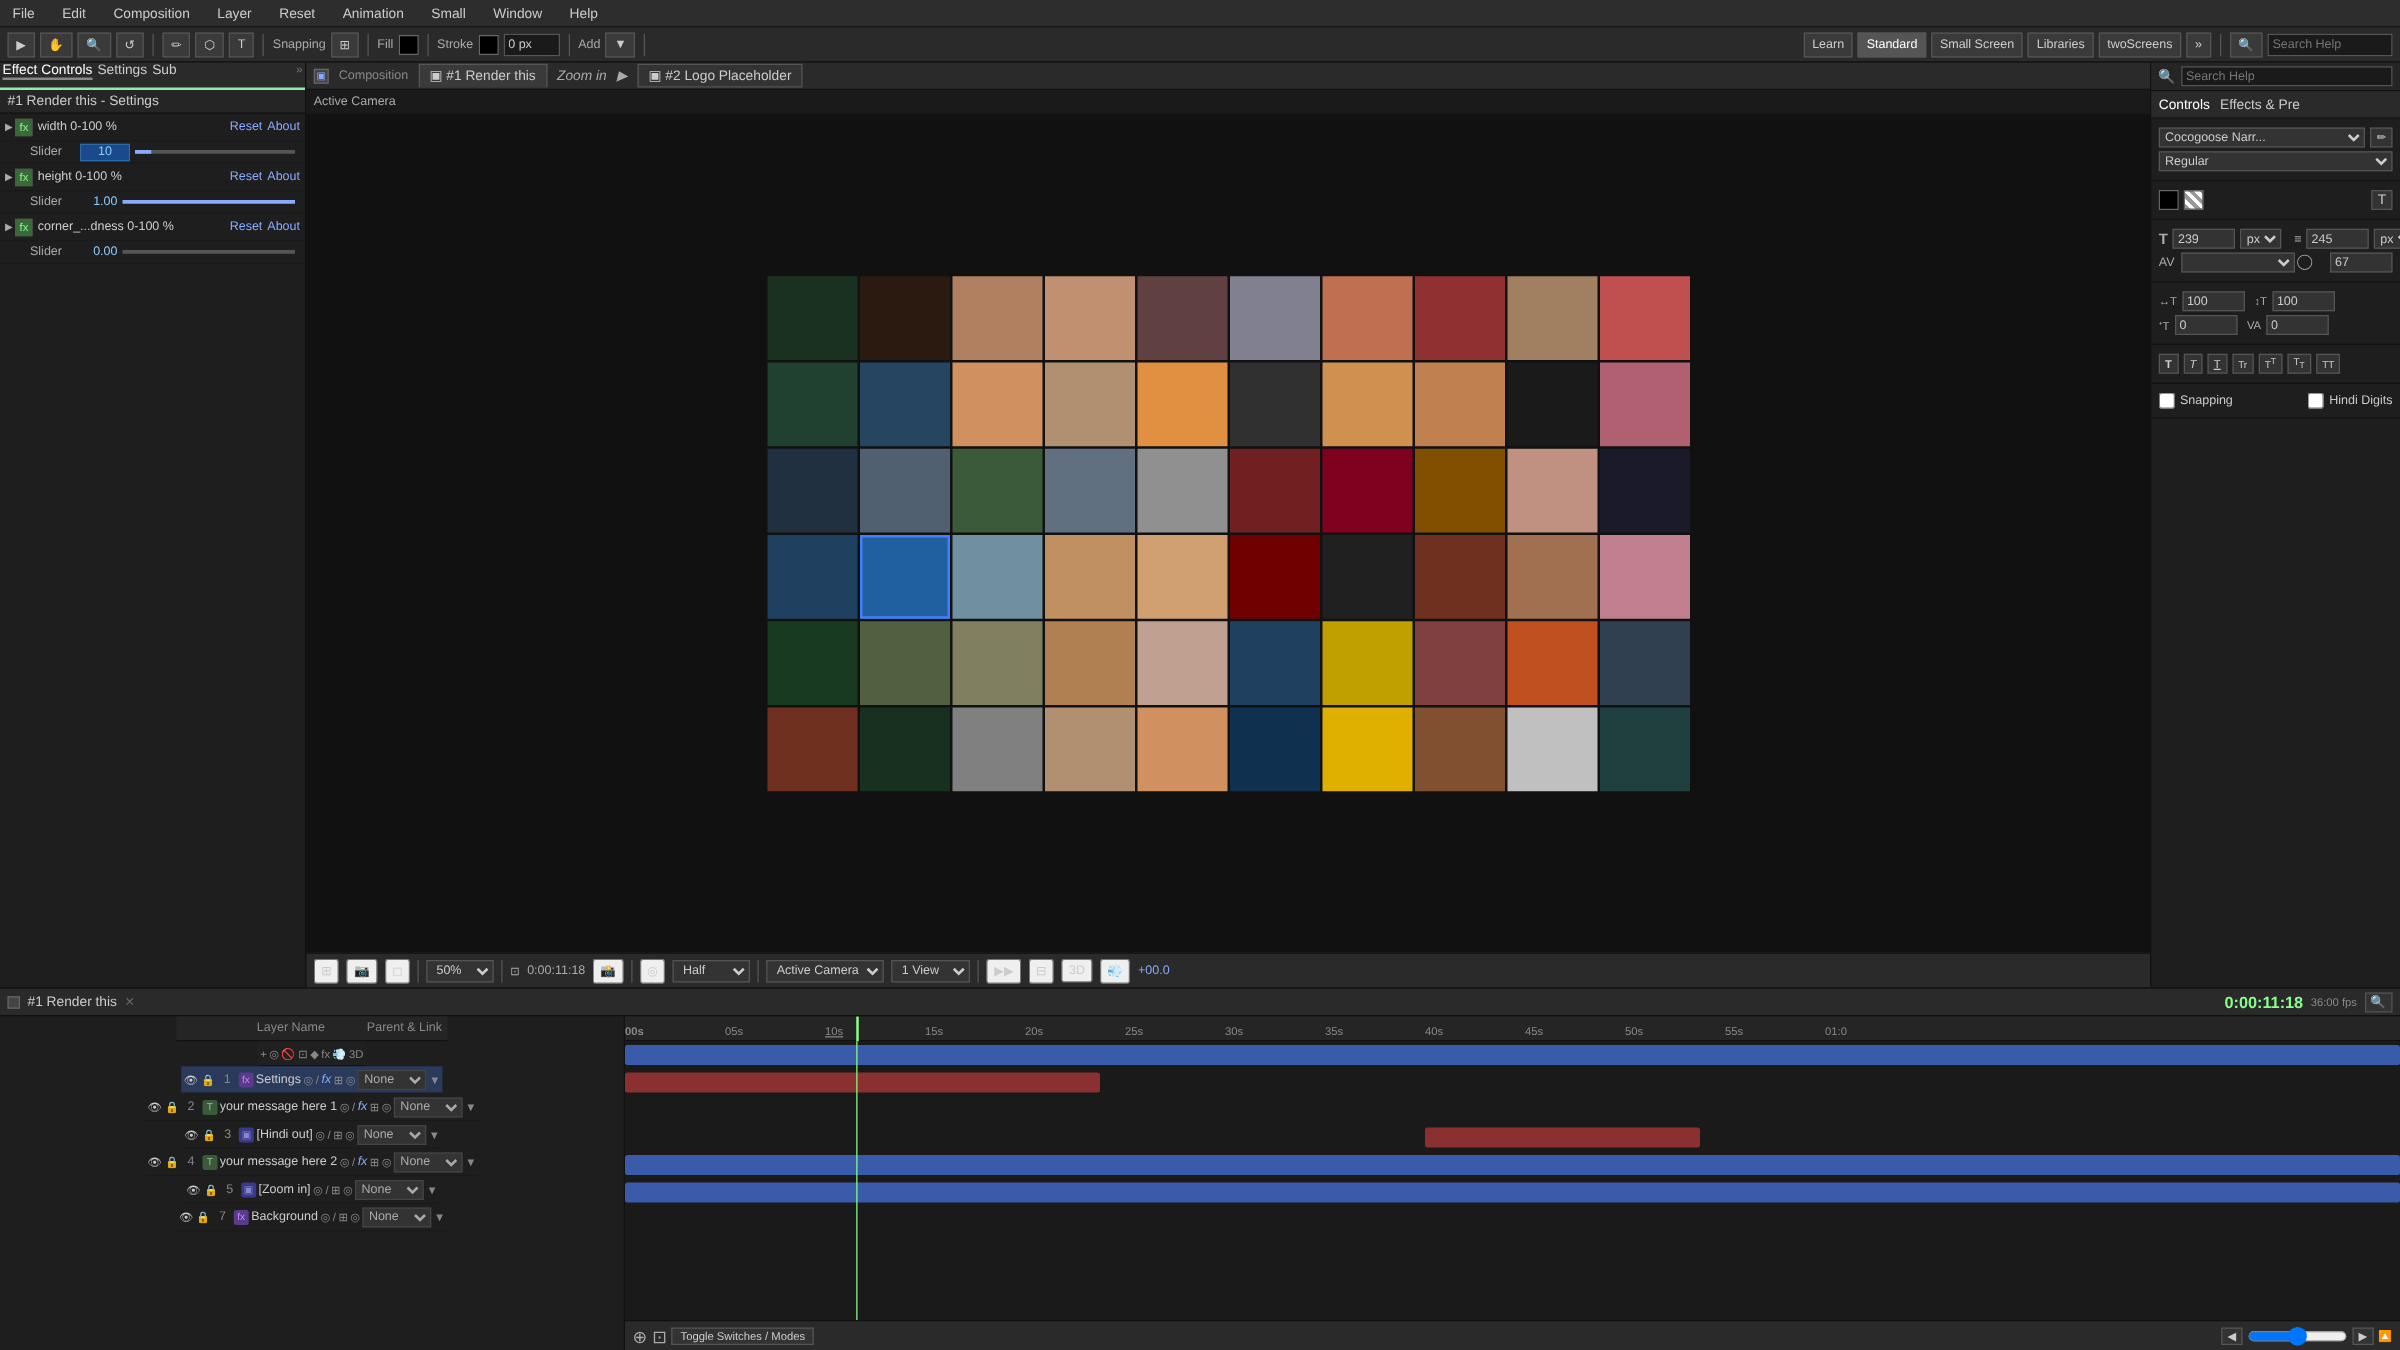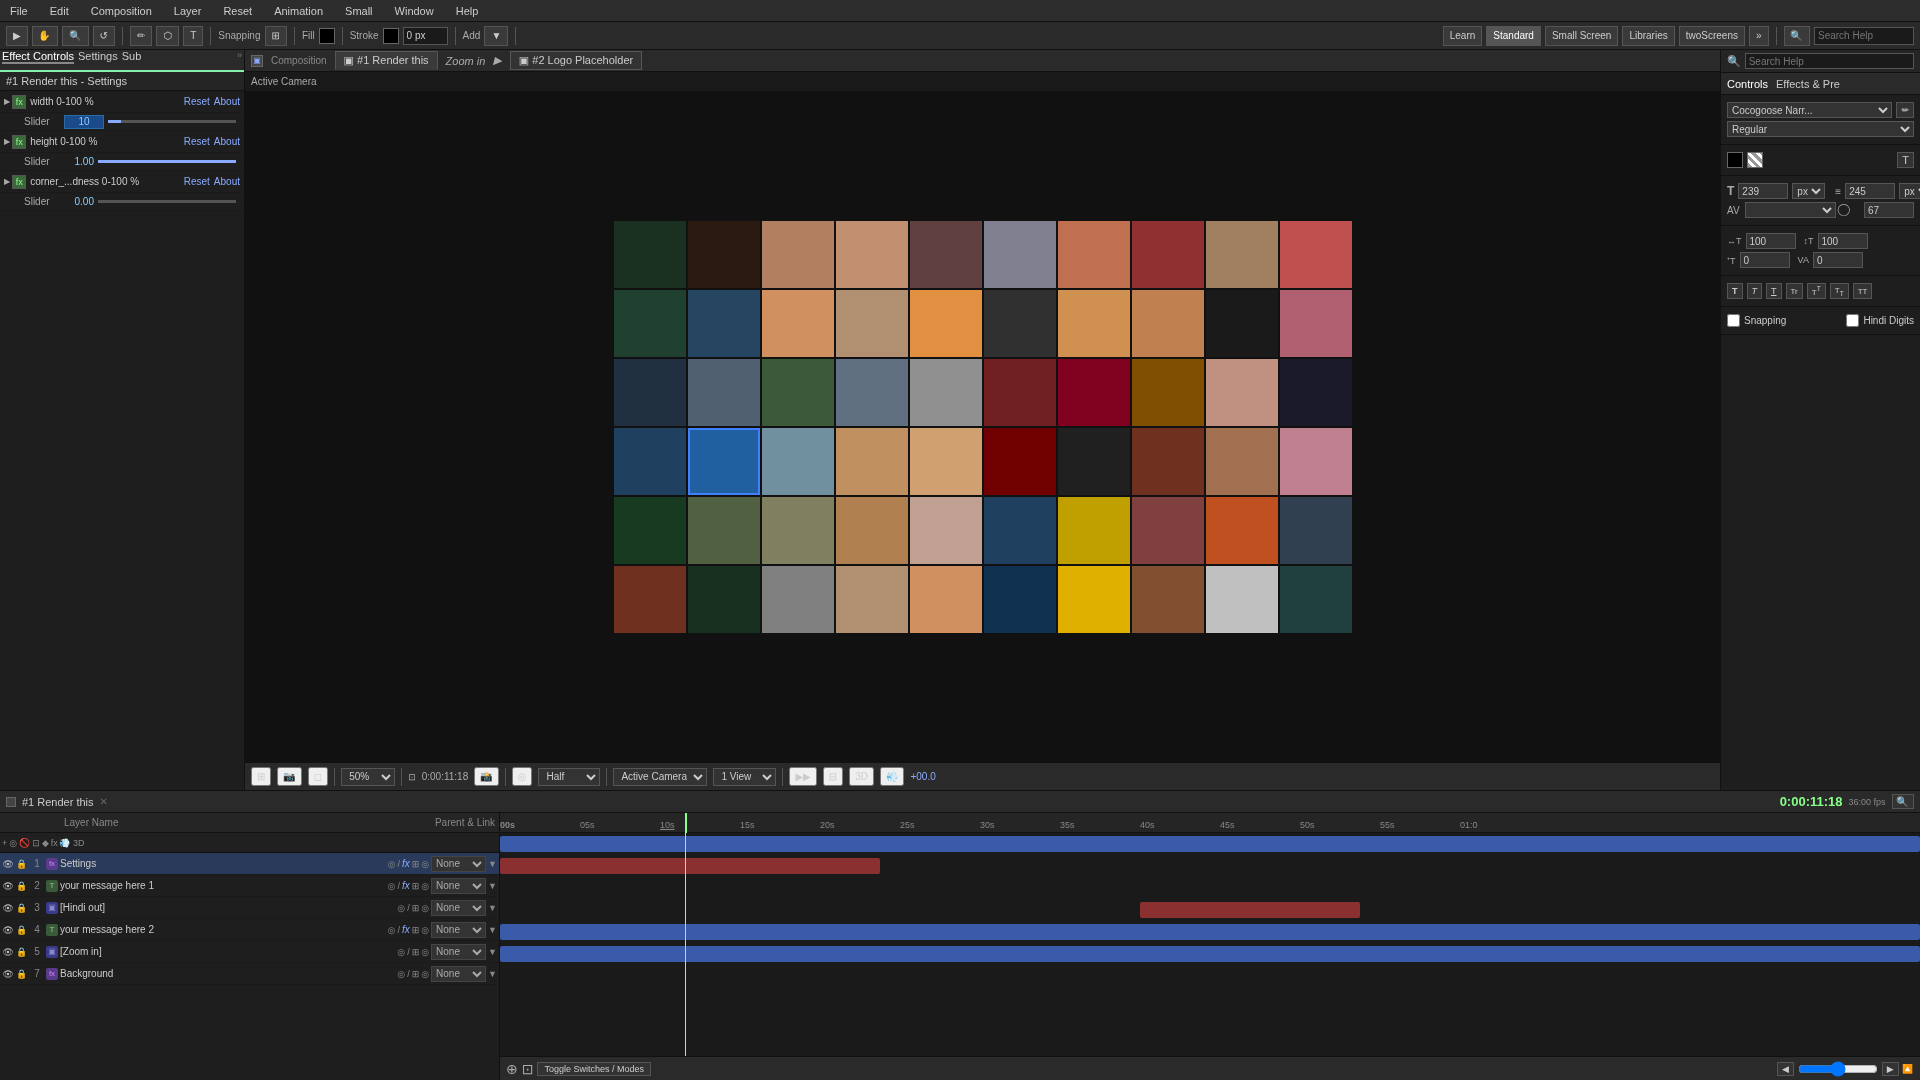--- a/index.html
+++ b/index.html
@@ -77,21 +77,21 @@
 
     
     .bottom-area { height: 290px; background: #1a1a1a; border-top: 1px solid #111; display: flex; flex-direction: column; flex-shrink: 0; }
     .timeline-header { background: #2a2a2a; height: 22px; display: flex; align-items: center; padding: 0 6px; gap: 6px; border-bottom: 1px solid #111; flex-shrink: 0; }
     .tl-tab { color: #ccc; font-size: 11px; cursor: pointer; }
     .tl-timecode { color: #88ff88; font-size: 13px; font-weight: bold; }
     .tl-search-btn { color: #ccc; font-size: 10px; cursor: pointer; background: #333; border: 1px solid #555; padding: 1px 4px; }
 
     
     .timeline-body { display: flex; flex: 1; overflow: hidden; }
-    .tl-left { width: 500px; background: #1e1e1e; border-right: 1px solid #111; display: flex; flex-direction: column; flex-shrink: 0; }
+    .tl-left { width: 500px; background: #1e1e1e; border-right: 1px solid #111; display: flex; flex-direction: column; flex-shrink: 0; align-items: center; }
     .tl-column-header { background: #252525; height: 20px; display: flex; align-items: center; border-bottom: 1px solid #111; padding: 0 4px; gap: 4px; }
     .tl-track { display: flex; align-items: center; height: 22px; border-bottom: 1px solid #1a1a1a; padding: 0 2px; gap: 2px; }
     .tl-icon { width: 12px; height: 12px; display: flex; align-items: center; justify-content: center; font-size: 9px; color: #aaa; }
     .tl-eye { color: #ccc; cursor: pointer; }
     .tl-num { color: #888; font-size: 10px; width: 14px; text-align: center; }
     .tl-type-icon { width: 12px; height: 12px; border-radius: 2px; display: flex; align-items: center; justify-content: center; font-size: 8px; }
     .tl-type-fx { background: #5a3a8a; color: #cc88ff; }
     .tl-type-text { background: #3a5a3a; color: #88cc88; }
     .tl-type-comp { background: #3a3a8a; color: #8888cc; }
     .tl-name { color: #ccc; font-size: 10px; flex: 1; }

